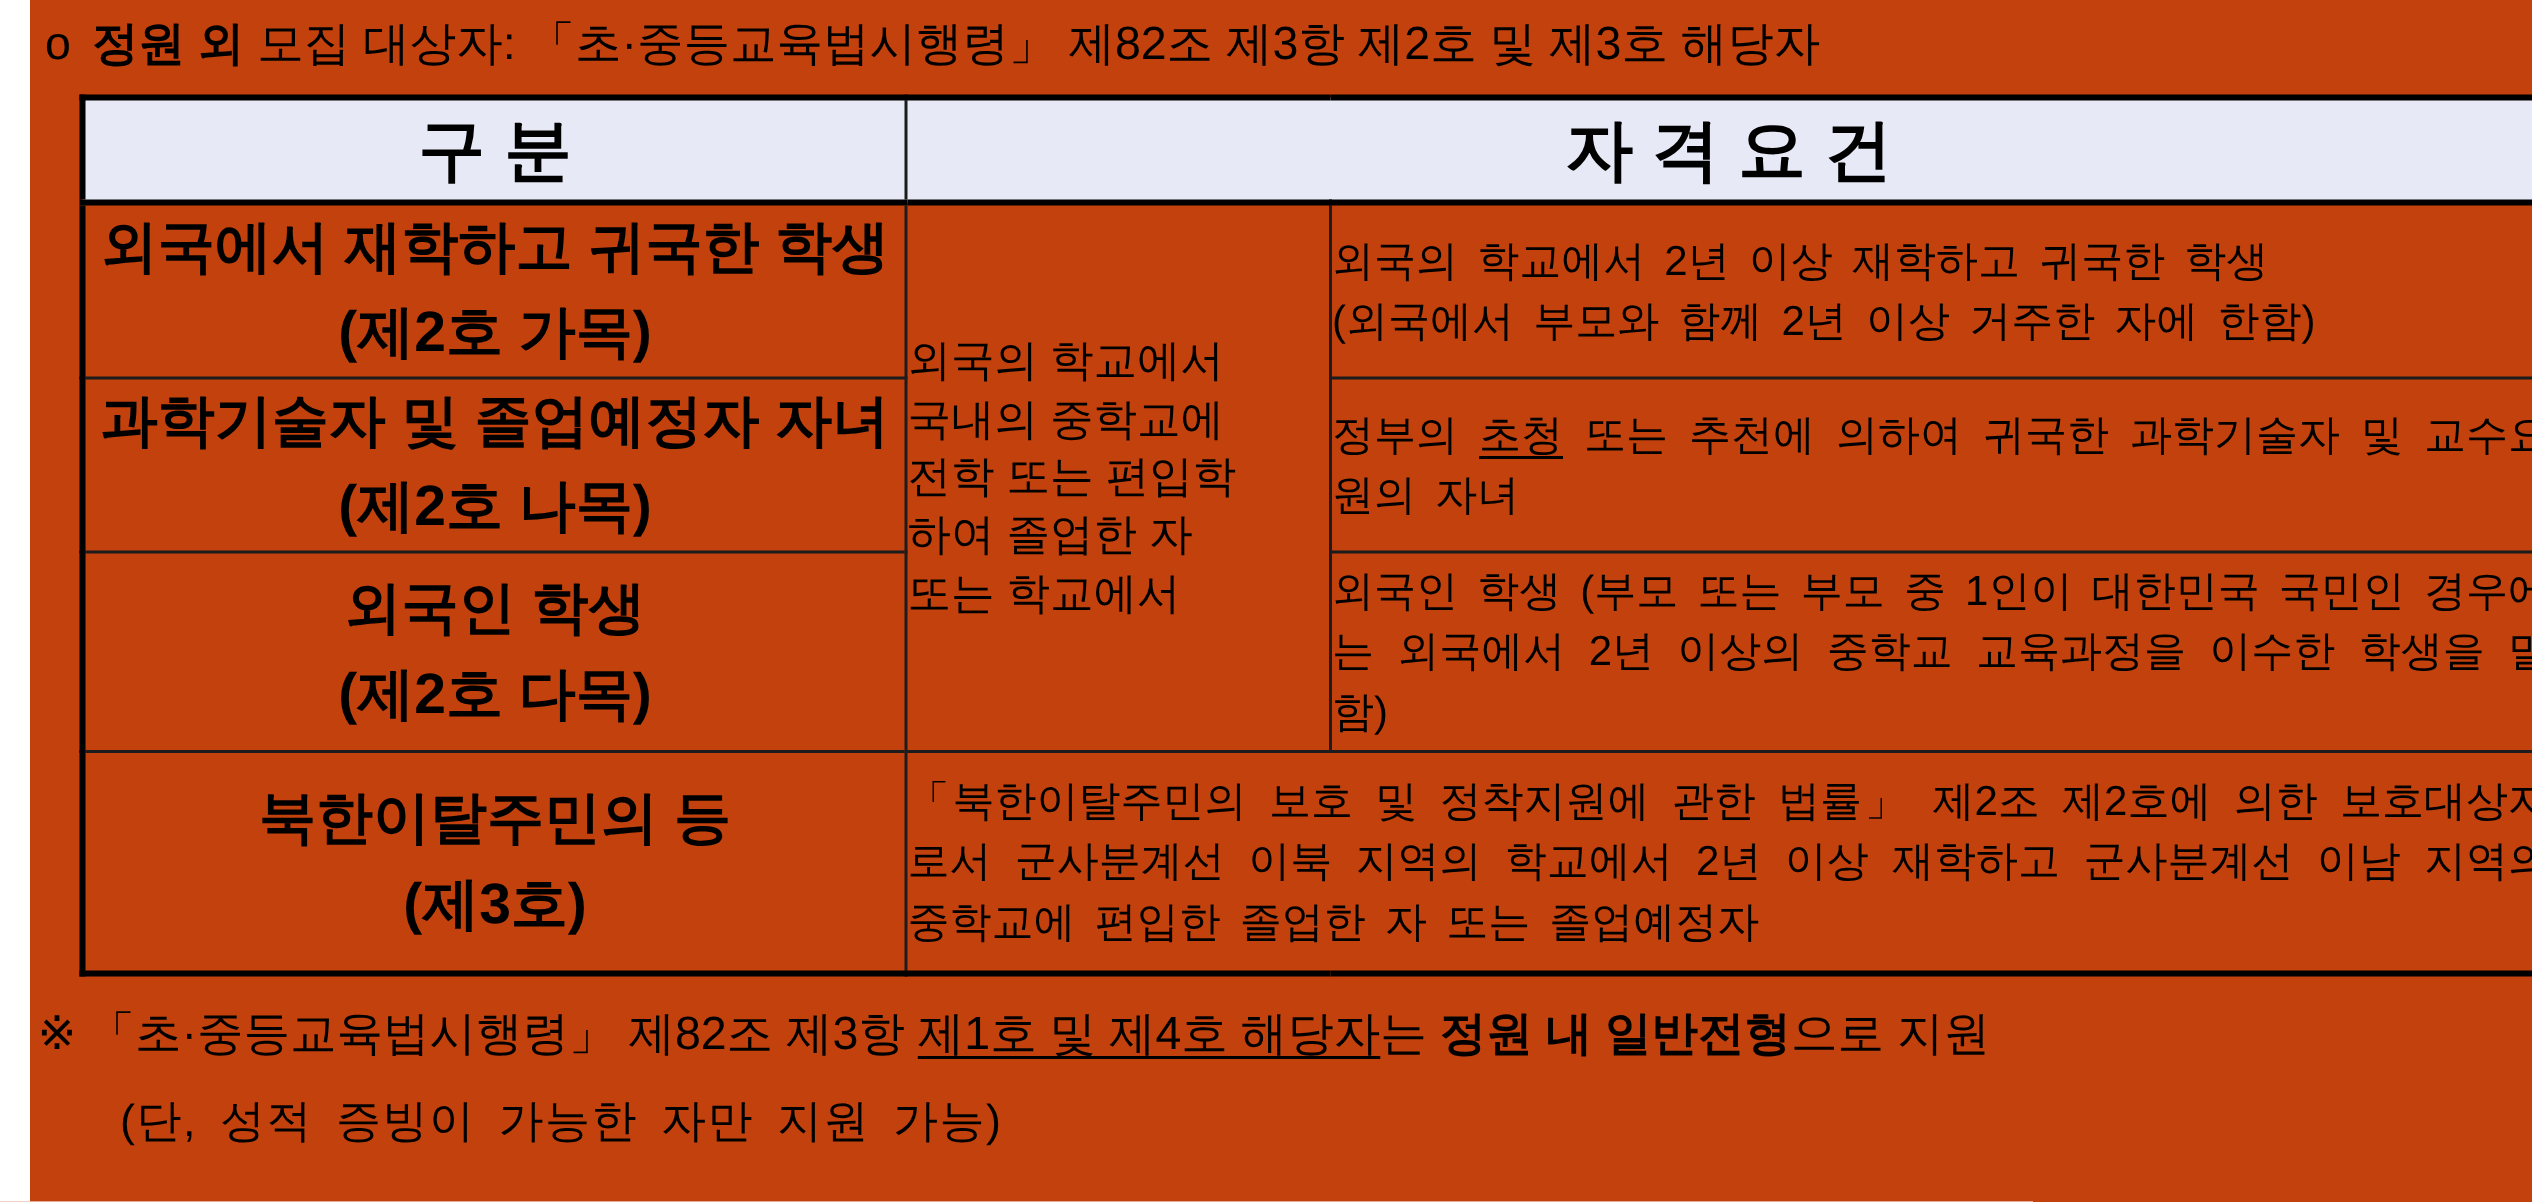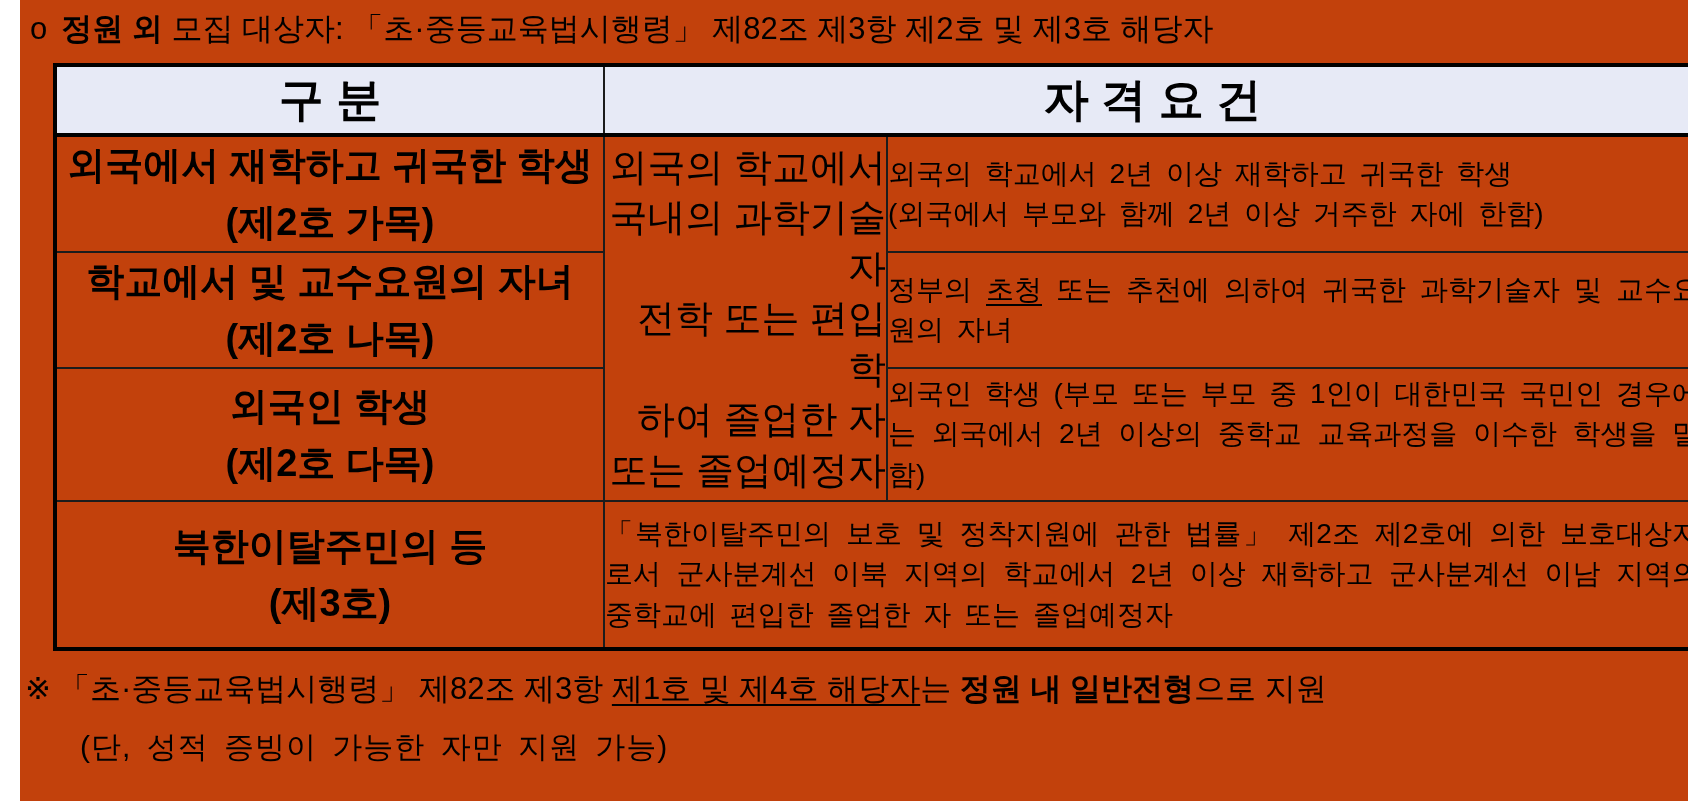--- a/index.html
+++ b/index.html
@@ -49,22 +49,22 @@
     border-bottom: 4px solid #000;
   }
   td.cat {
     font-weight: bold;
     font-size: 38px;
     text-align: center;
     vertical-align: middle;
     line-height: 1.5;
   }
   td.mid {
-    font-size: 38px;
-    text-align: right;
+    font-size: 29px;
+    text-align: left;
     vertical-align: middle;
     line-height: 1.33;
   }
   td.req {
     font-size: 28px;
     vertical-align: middle;
     line-height: 1.45;
     padding: 8px 14px 8px 15px;
     word-spacing: 5px;
   }
@@ -112,34 +112,34 @@
       <th colspan="2">자 격 요 건</th>
     </tr>
 
     <tr class="r1">
       <td class="cat">
         <div>외국에서 재학하고 귀국한 학생</div>
         <div>(제2호 가목)</div>
       </td>
       <td class="mid" rowspan="3">
         <div>외국의 학교에서</div>
-        <div>국내의 과학기술자</div>
+        <div>국내의 중학교에</div>
         <div>전학 또는 편입학</div>
         <div>하여 졸업한 자</div>
-        <div>또는 졸업예정자</div>
+        <div>또는 학교에서</div>
       </td>
       <td class="req">
         <div>외국의 학교에서 2년 이상 재학하고 귀국한 학생</div>
         <div>(외국에서 부모와 함께 2년 이상 거주한 자에 한함)</div>
       </td>
     </tr>
 
     <tr class="r2">
       <td class="cat">
-        <div>학교에서 및 교수요원의 자녀</div>
+        <div>과학기술자 및 졸업예정자 자녀</div>
         <div>(제2호 나목)</div>
       </td>
       <td class="req just">
         <span>정부의 </span><span class="u">초청</span><span> 또는 추천에 의하여 귀국한 과학기술자 및 교수요원의 자녀</span>
       </td>
     </tr>
 
     <tr class="r3">
       <td class="cat">
         <div>외국인 학생</div>

